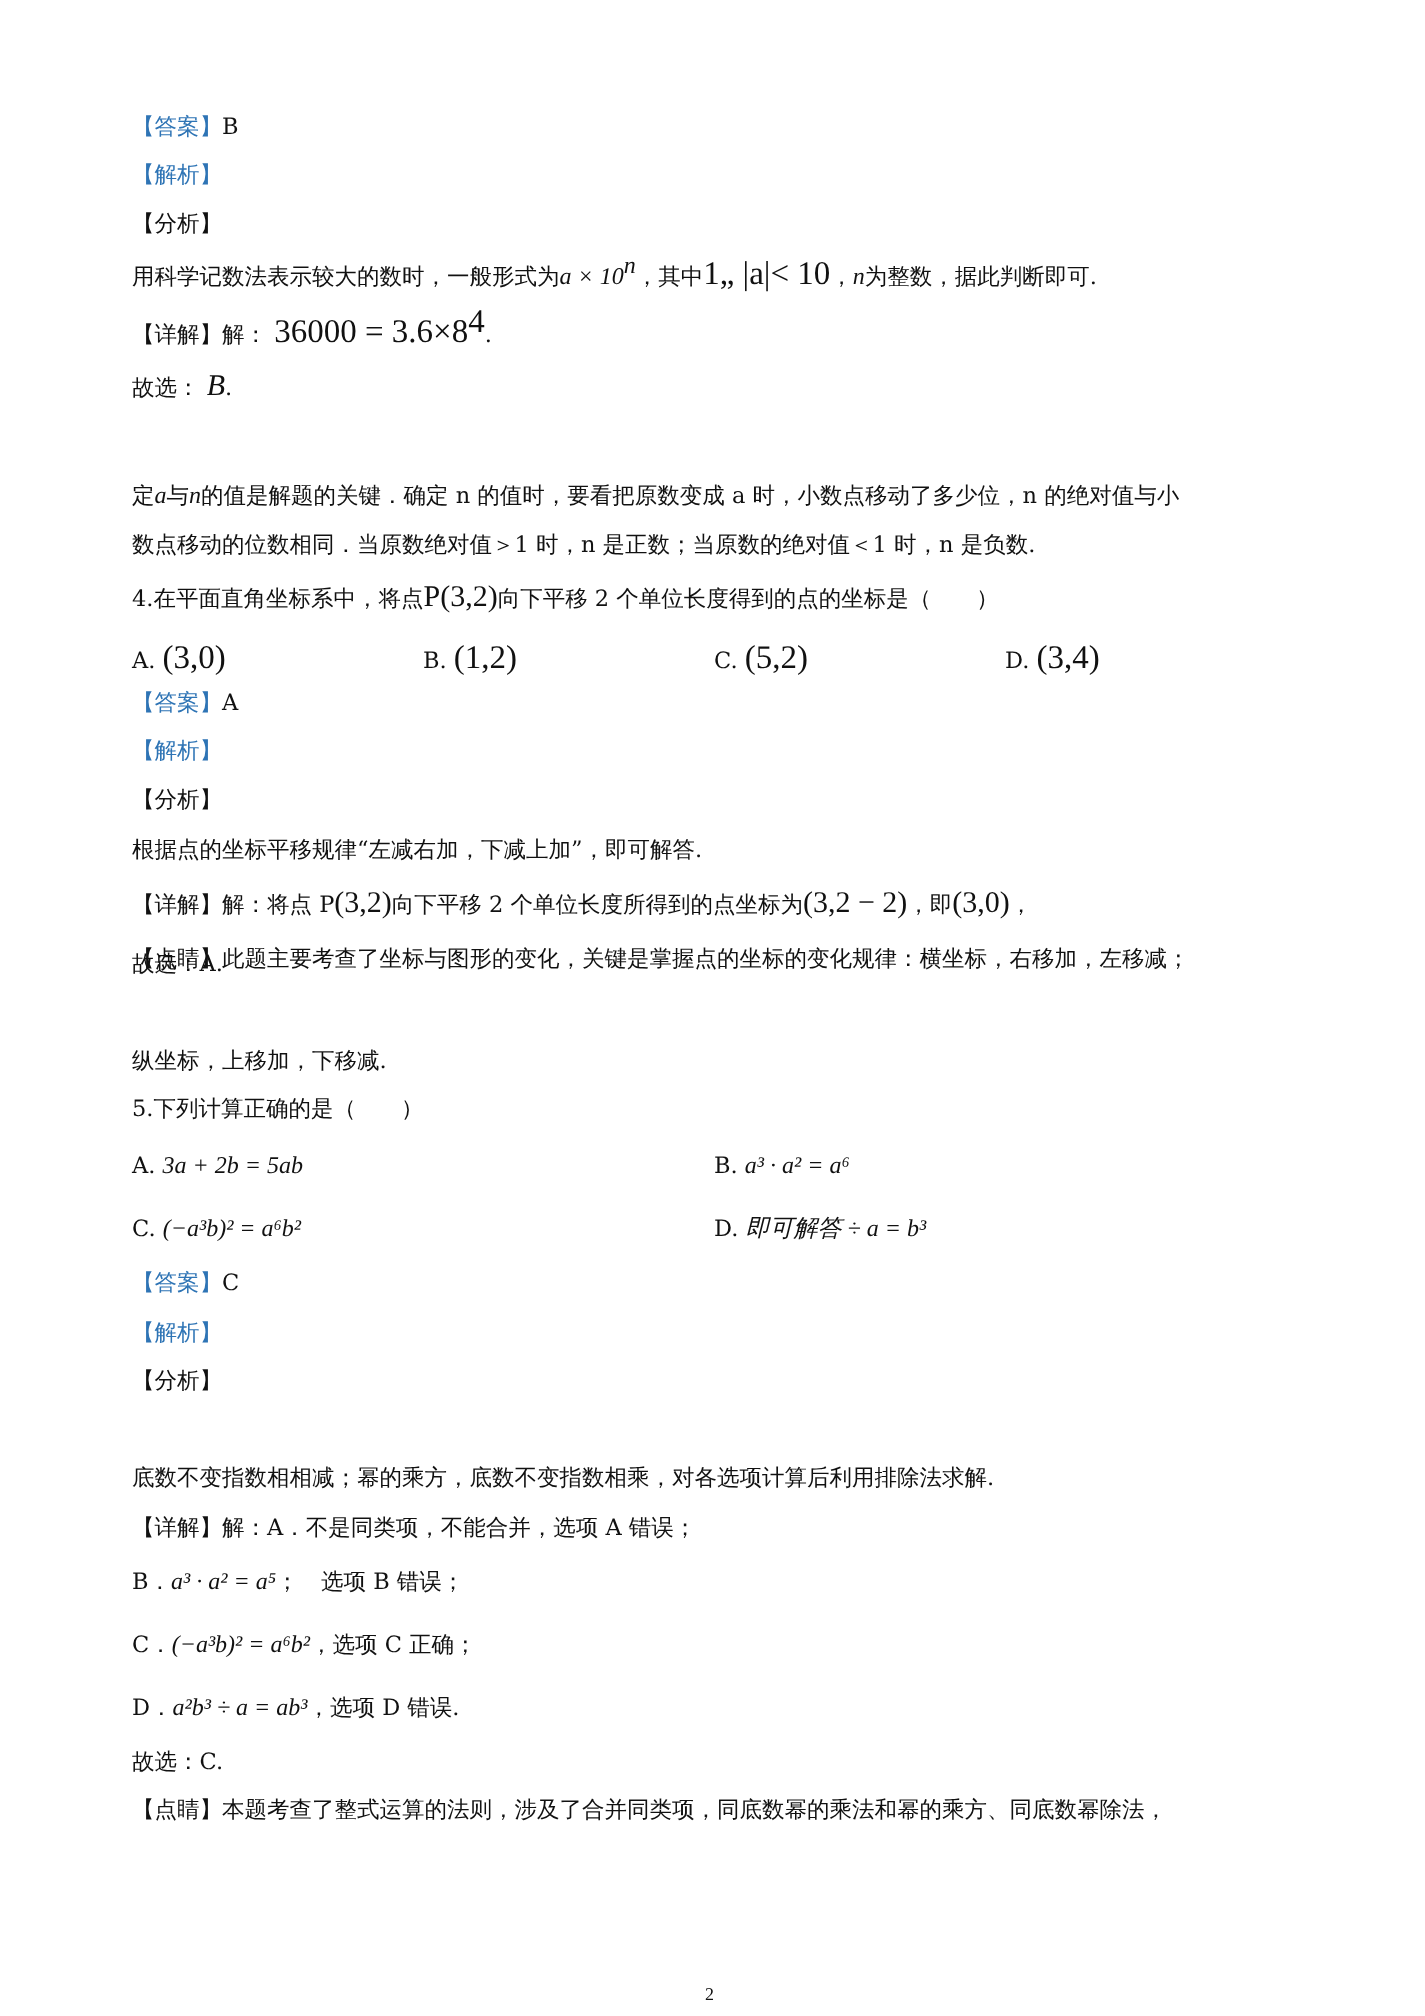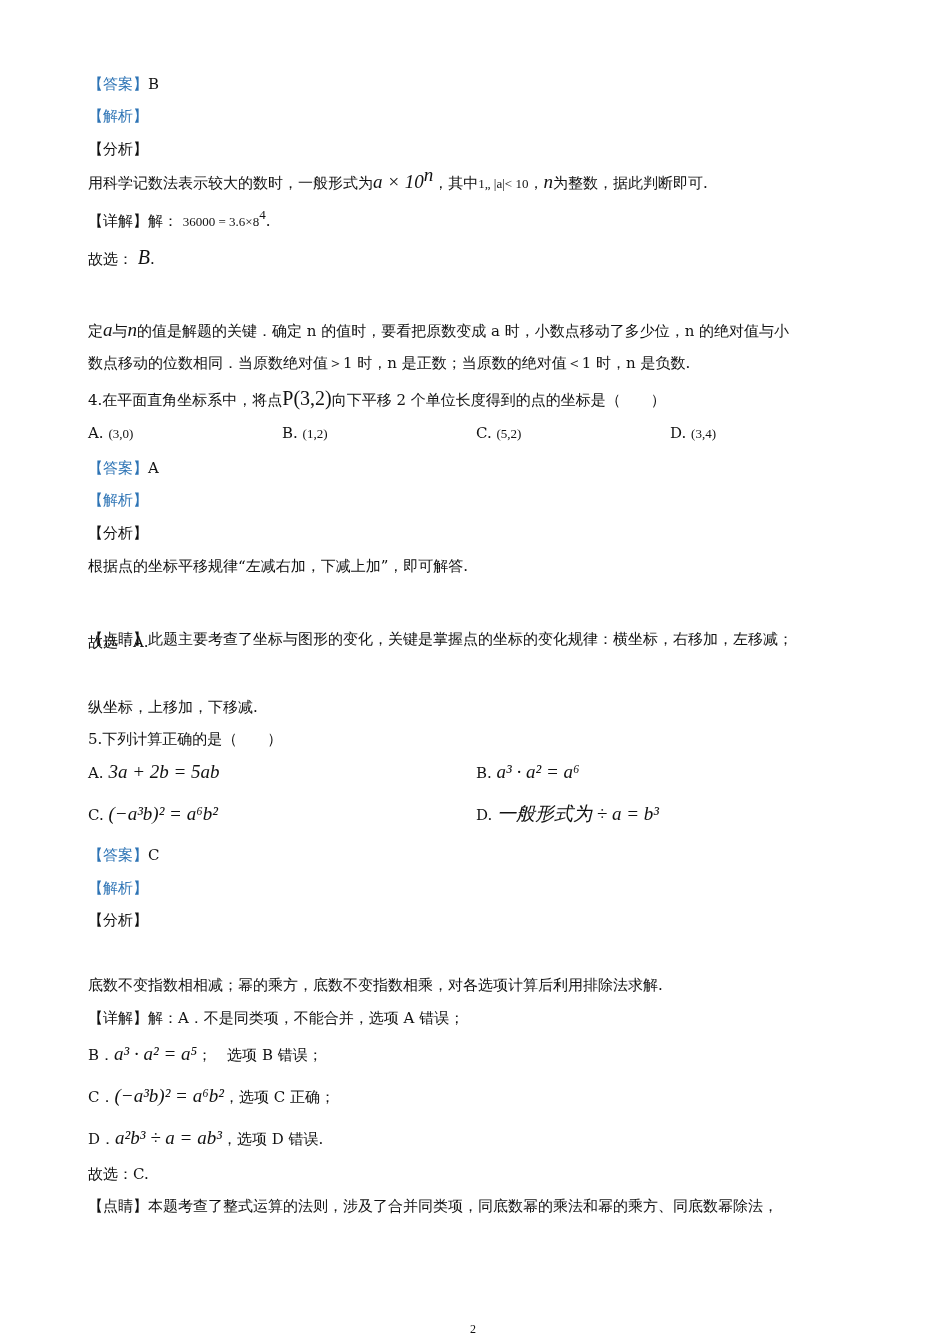--- a/index.html
+++ b/index.html
@@ -1,25 +1,25 @@
 <!DOCTYPE html>
 <html><head>
   <meta charset="utf-8">
   <style>
     html, body { margin: 0; padding: 0; background: #ffffff; }
     body { width: 950px; height: 1344px; position: relative; overflow: hidden;
       font-family: "DejaVu Serif", "Liberation Serif", serif; color: #111; }
     .page { position: absolute; left: 0; top: 0; width: 950px; height: 1220px; text-align: center; }
     .line { position: absolute; left: 88px; font-size: 15px; line-height: 22px; white-space: nowrap; }
     .blue { color: #2e74b5; }
-    .m { font-family: "Liberation Serif", "DejaVu Serif", serif; font-size: 13px; }
-    .mi { font-family: "Liberation Serif", "DejaVu Serif", serif; font-style: italic; font-size: 19px; }
+    .m { font-family: "Liberation Serif", "DejaVu Serif", serif; font-size: 22px; }
+    .mi { font-family: "Liberation Serif", "DejaVu Serif", serif; font-style: italic; font-size: 16px; }
     .big { font-size: 20px; }
     sup { font-size: 10px; vertical-align: 7px; line-height: 0; }
-    .opt { position: absolute; font-size: 15px; line-height: 18px; white-space: nowrap; }
+    .opt { position: absolute; font-size: 15px; line-height: 28px; white-space: nowrap; }
     .pgnum { position: absolute; left: 470px; top: 1322px; font-size: 12px; font-family: "Liberation Serif", serif; }
   </style>
 </head>
 <body>
 
 <div class="page">
 
   <div class="line" style="top:73px"><span class="blue">【答案】</span><span>B</span></div>
   <div class="line blue" style="top:105px">【解析】</div>
   <div class="line" style="top:138px">【分析】</div>
@@ -31,29 +31,30 @@
 
   <div class="line" style="top:387px"><span>4.在平面直角坐标系中，将点</span><span class="m big">P(3,2)</span><span>向下平移 2 个单位长度得到的点的坐标是（　　）</span></div>
   <div class="opt" style="left:88px;top:424px"><span>A.</span> <span class="m">(3,0)</span></div>
   <div class="opt" style="left:282px;top:424px"><span>B.</span> <span class="m">(1,2)</span></div>
   <div class="opt" style="left:476px;top:424px"><span>C.</span> <span class="m">(5,2)</span></div>
   <div class="opt" style="left:670px;top:424px"><span>D.</span> <span class="m">(3,4)</span></div>
   <div class="line" style="top:457px"><span class="blue">【答案】</span><span>A</span></div>
   <div class="line blue" style="top:489px">【解析】</div>
   <div class="line" style="top:522px">【分析】</div>
   <div class="line" style="top:555px">根据点的坐标平移规律“左减右加，下减上加”，即可解答.</div>
+  <div class="line" style="top:591px"><span>【详解】</span><span>解：将点 P</span><span class="m big">(3,2)</span><span>向下平移 2 个单位长度所得到的点坐标为</span><span class="m big">(3,2 − 2)</span><span>，即</span><span class="m big">(3,0)</span><span>，</span></div>
   <div class="line" style="top:631px">故选：A.</div>
   <div class="line" style="top:628px"><span>【点睛】</span><span>此题主要考查了坐标与图形的变化，关键是掌握点的坐标的变化规律：横坐标，右移加，左移减；</span></div>
   <div class="line" style="top:696px">纵坐标，上移加，下移减.</div>
 
   <div class="line" style="top:728px">5.下列计算正确的是（　　）</div>
   <div class="opt" style="left:88px;top:763px"><span>A.</span>  <span class="mi">3a + 2b = 5ab</span></div>
   <div class="opt" style="left:476px;top:763px"><span>B.</span>  <span class="mi">a³ · a² = a⁶</span></div>
   <div class="opt" style="left:88px;top:805px"><span>C.</span>  <span class="mi">(−a³b)² = a⁶b²</span></div>
-  <div class="opt" style="left:476px;top:805px"><span>D.</span>  <span class="mi">一般形式为 ÷ a = b³</span></div>
+  <div class="opt" style="left:476px;top:805px"><span>D.</span>  <span class="mi">即可解答 ÷ a = b³</span></div>
   <div class="line" style="top:844px"><span class="blue">【答案】</span><span>C</span></div>
   <div class="line blue" style="top:877px">【解析】</div>
   <div class="line" style="top:909px">【分析】</div>
   <div class="line" style="top:974px">底数不变指数相相减；幂的乘方，底数不变指数相乘，对各选项计算后利用排除法求解.</div>
   <div class="line" style="top:1007px"><span>【详解】</span><span>解：A．不是同类项，不能合并，选项 A 错误；</span></div>
   <div class="line" style="top:1043px"><span>B．</span><span class="mi">a³ · a² = a⁵</span><span>；　选项 B 错误；</span></div>
   <div class="line" style="top:1085px"><span>C．</span><span class="mi">(−a³b)² = a⁶b²</span><span>，选项 C 正确；</span></div>
   <div class="line" style="top:1127px"><span>D．</span><span class="mi">a²b³ ÷ a = ab³</span><span>，选项 D 错误.</span></div>
   <div class="line" style="top:1163px">故选：C.</div>
   <div class="line" style="top:1195px"><span>【点睛】</span><span>本题考查了整式运算的法则，涉及了合并同类项，同底数幂的乘法和幂的乘方、同底数幂除法，</span></div>

